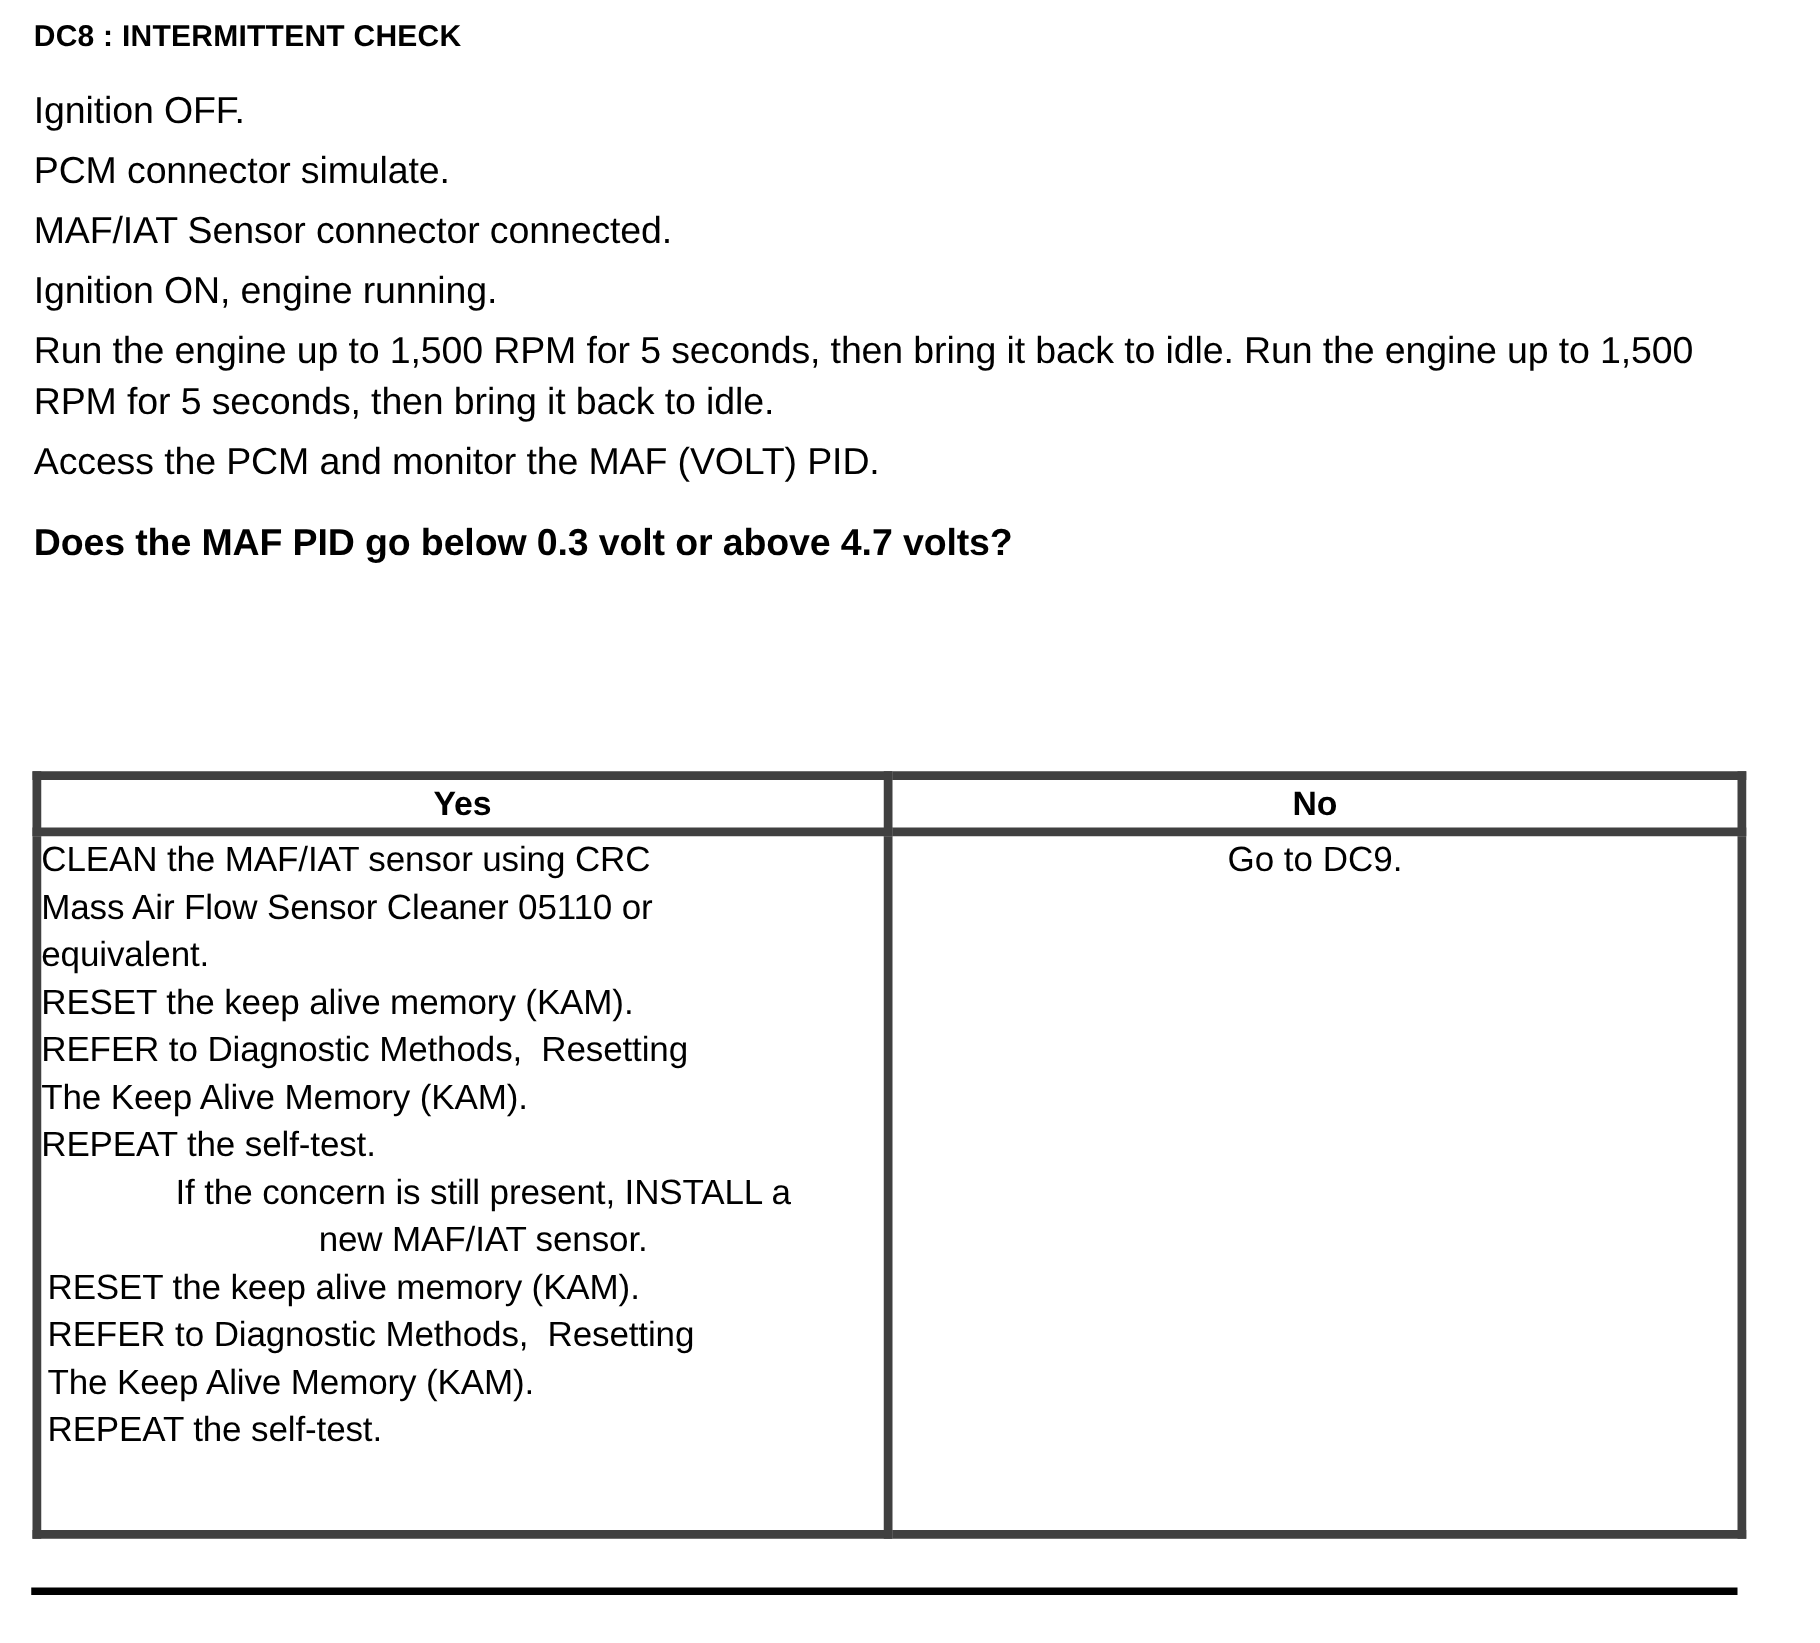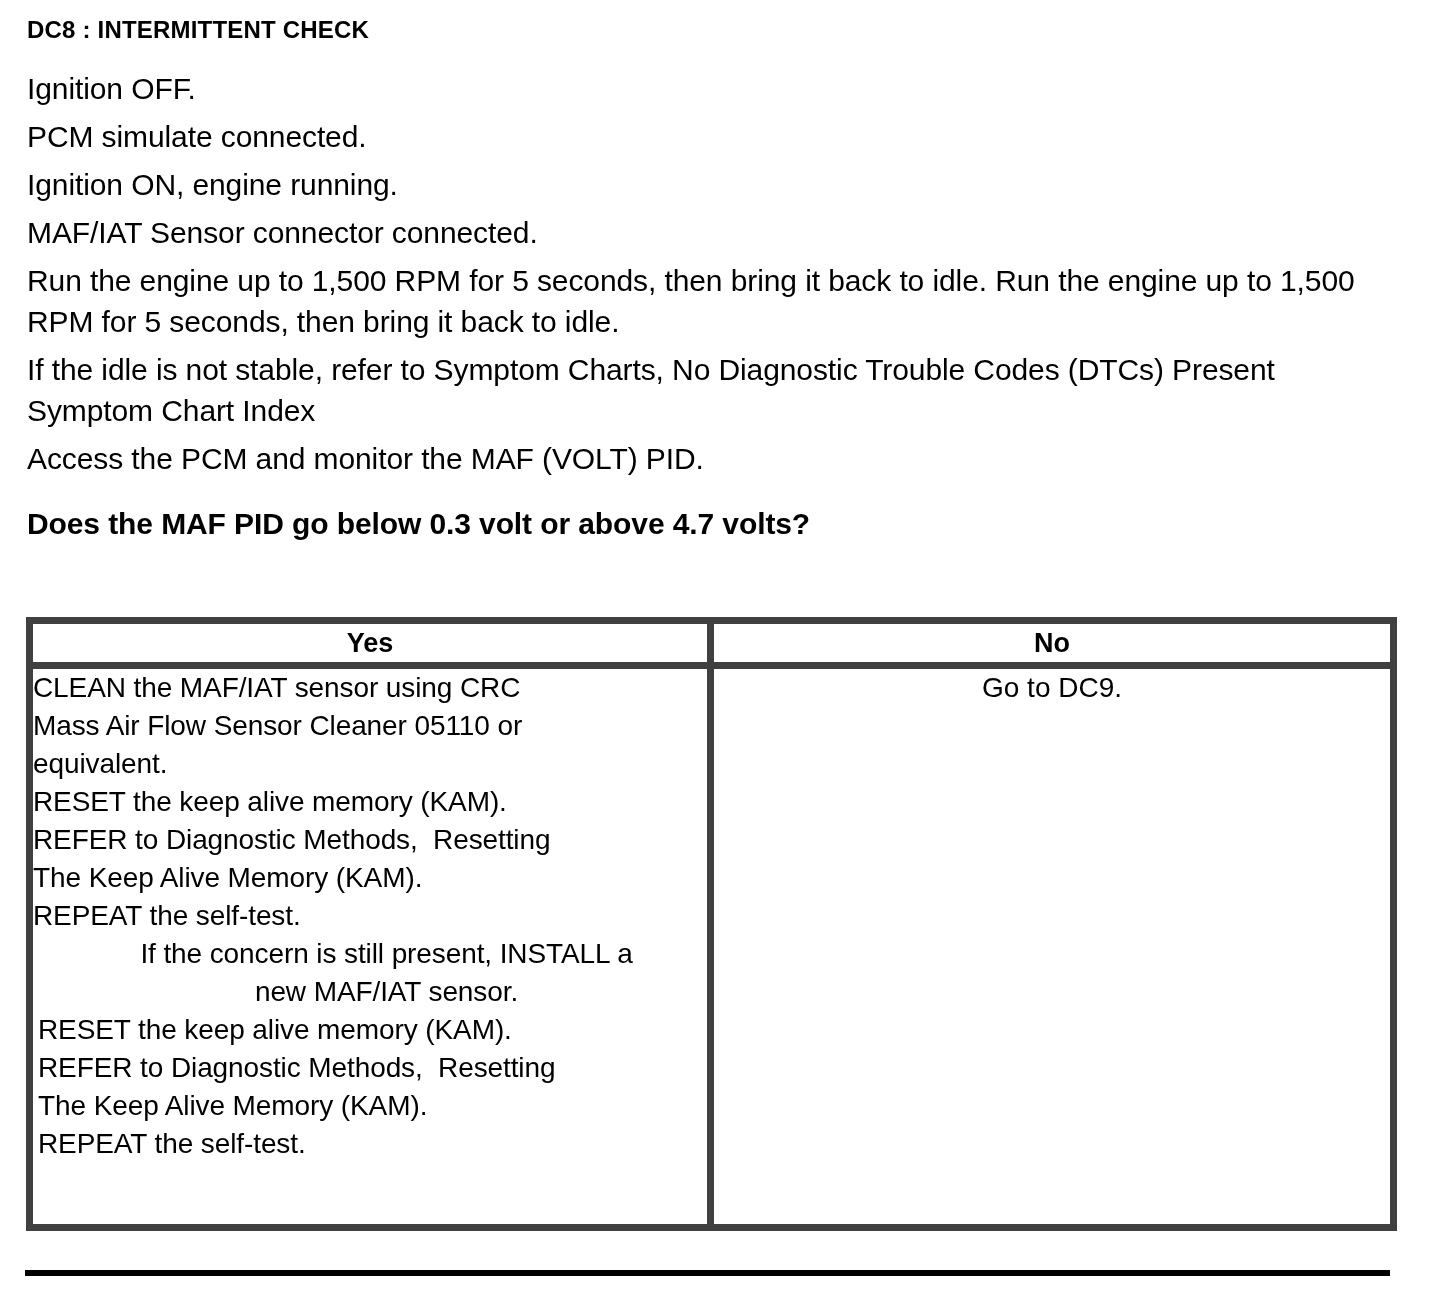--- a/index.html
+++ b/index.html
@@ -119,25 +119,24 @@
 </style>
 </head>
 <body>
 
 <div class="page">
 
   <div class="doc-title">DC8 : INTERMITTENT CHECK</div>
 
   <div class="body-block">
     <p class="para">Ignition OFF.</p>
-    <p class="para">PCM simulate connected.</p>
+    <p class="para">PCM connector simulate.</p>
+    <p class="para">MAF/IAT Sensor connector connected.</p>
     <p class="para">Ignition ON, engine running.</p>
-    <p class="para">MAF/IAT Sensor connector connected.</p>
     <p class="para">Run the engine up to 1,500 RPM for 5 seconds, then bring it back to idle. Run the engine up to 1,500 RPM for 5 seconds, then bring it back to idle.</p>
-    <p class="para">If the idle is not stable, refer to Symptom Charts, No Diagnostic Trouble Codes (DTCs) Present  Symptom Chart Index</p>
     <p class="para">Access the PCM and monitor the  MAF (VOLT) PID.</p>
     <p class="para bold">Does the MAF  PID go below 0.3 volt or above 4.7 volts?</p>
   </div>
 
   <table class="decision-table">
     <colgroup>
       <col class="col-yes">
       <col class="col-no">
     </colgroup>
     <thead>

